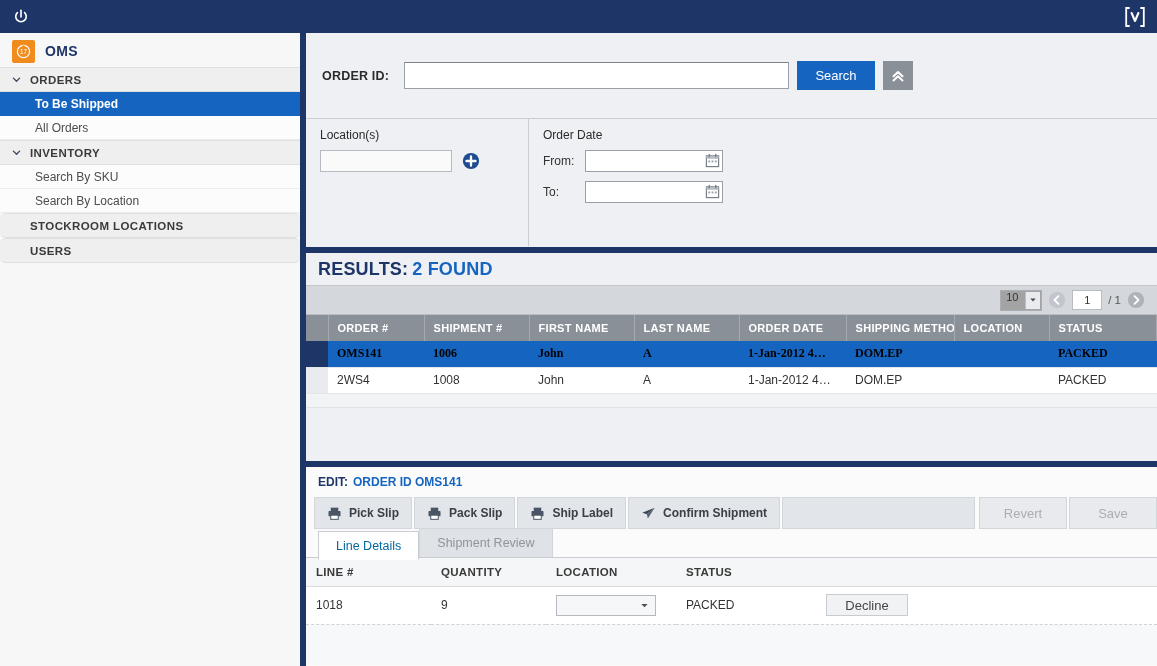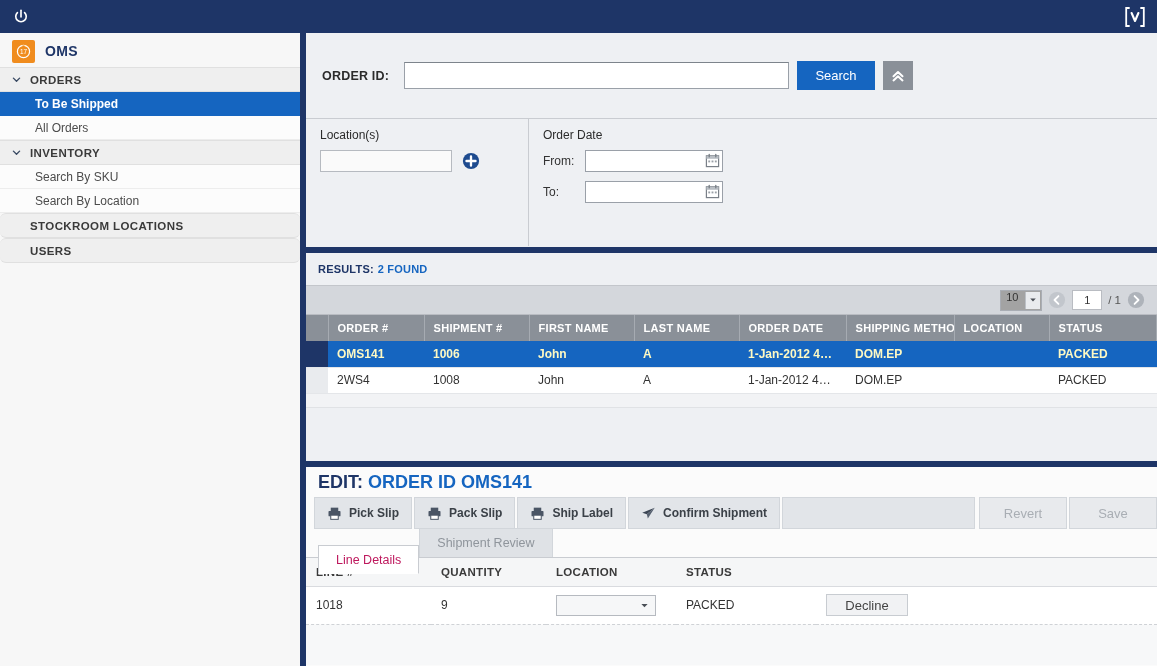--- a/index.html
+++ b/index.html
@@ -103,21 +103,21 @@
   .date-wrap { position:relative; width:138px; height:22px; }
   .txt-date { width:138px; height:22px; background:#fff; border:1px solid #9aa0a8; font-size:11px; padding:0 22px 0 4px; font-family:"Liberation Sans", sans-serif;}
   .cal-icon { position:absolute; right:3px; top:3px; width:15px; height:15px; cursor:pointer; }
 
   
   .results-panel {
     position:absolute; left:0; top:217px; width:854px; height:214px;
     border:3px solid #1e3567; border-right:none; background:#eef0f3;
   }
   .results-title { height:32px; display:flex; align-items:center; padding-left:12px;
-     font-size:11px; font-weight:bold; color:#1e3567; letter-spacing:.2px; }
+     font-size:18px; font-weight:bold; color:#1e3567; letter-spacing:.2px; }
   .results-title .cnt { color:#1565c0; margin-left:4px; }
   .pager {
     height:30px; background:#d4d7dc; border-top:1px solid #c3c6cb; border-bottom:1px solid #b9bcc2;
     display:flex; align-items:center; justify-content:flex-end; gap:6px; padding-right:12px;
   }
   .sel-pagesize {
     width:42px; height:21px; background:#a3a3a3; border:1px solid #a9adb4;
     display:flex; align-items:flex-start; font-size:11px; padding-left:5px; color:#333; cursor:pointer;
     position:relative;
   }
@@ -132,53 +132,53 @@
   table.grid th {
     background:#8a9098; color:#ffffff; font-size:11px; font-weight:bold; letter-spacing:.3px;
     height:26px; text-align:left; padding-left:9px;
     border-right:1px solid #a6abb2; overflow:hidden; white-space:nowrap;
   }
   table.grid th.handle { width:22px; padding:0; border-right:1px solid #a6abb2; }
   table.grid td {
     height:26px; font-size:12px; color:#333; padding-left:9px; white-space:nowrap; overflow:hidden;
     border-bottom:1px solid #e4e6e9; background:#ffffff;
   }
-  table.grid tr.selected td { background:#1565c0; color:#fef9c3; font-weight:bold; }
+  table.grid tr.selected td { background:#1565c0; color:#000000; font-weight:bold;font-family:Liberation Serif, serif; }
   table.grid tr.selected td.firstcol { font-weight:bold; }
   td.handlecell { background:#e9ebee !important; padding:0 !important; }
   tr.selected td.handlecell { background:#1e3567 !important; }
   .grid-wrap { background:#fff; }
   .grid-filler { height:14px; background:#f2f3f5; border-bottom:1px solid #e0e2e5;}
 
   
   .edit-panel {
     position:absolute; left:0; top:431px; width:854px; height:235px;
     border:3px solid #1e3567; border-right:none; border-bottom:none; background:#fbfbfb;
   }
   .edit-title { height:30px; display:flex; align-items:center; padding-left:12px;
-     font-size:18px; font-weight:bold; color:#1e3567; }
+     font-size:12px; font-weight:bold; color:#1e3567; }
   .edit-title .oid { color:#1565c0; margin-left:5px; }
 
   .toolbar { height:32px; display:flex; align-items:stretch; padding:0 0 0 8px; gap:2px; }
   .tb-btn {
     background:#e2e5e9; border:1px solid #d2d6db; display:flex; align-items:center; gap:7px;
     padding:0 12px; font-size:12px; color:#3b4148; cursor:pointer; font-weight:bold;
   }
   .tb-spacer { flex:1; background:#e2e5e9; border:1px solid #d2d6db; margin-right:2px; }
   .tb-btn.disabled { color:#a9aeb4; background:#e8eaed; cursor:default; font-weight:normal;
       justify-content:center; width:88px; font-size:13px; }
   .tbicon { width:15px; height:15px; display:block; flex:none; }
 
   .tabs { height:29px; display:flex; align-items:flex-end; padding-left:12px; gap:0;
       border-bottom:1px solid #c9ccd1; background:#fbfbfb; }
   .tab {
     height:29px; display:flex; align-items:center; padding:0 17px; font-size:12.5px; cursor:pointer;
   }
-  .tab.active { color:#be185d; background:#ffffff; border:1px solid #c9ccd1; border-bottom:1px solid #ffffff;
-     position:relative; top:17px; font-weight:normal; }
+  .tab.active { color:#0369a1; background:#ffffff; border:1px solid #c9ccd1; border-bottom:1px solid #ffffff;
+     position:relative; top:3px; font-weight:normal; }
   .tab.inactive { color:#8f959c; background:#dfe2e6; border:1px solid #d2d6db; border-bottom:none; }
 
   table.lines { width:100%; border-collapse:collapse; table-layout:fixed; }
   table.lines th {
     height:28px; text-align:left; font-size:11.5px; font-weight:bold; color:#3a3a3a;
     letter-spacing:.3px; padding-left:10px; background:#f5f6f7; border-bottom:1px solid #d9dbdf;
   }
   table.lines td { height:38px; font-size:12px; color:#333; padding-left:10px;
       border-bottom:1px dashed #cfd2d6; background:#ffffff; }
   .loc-select {

